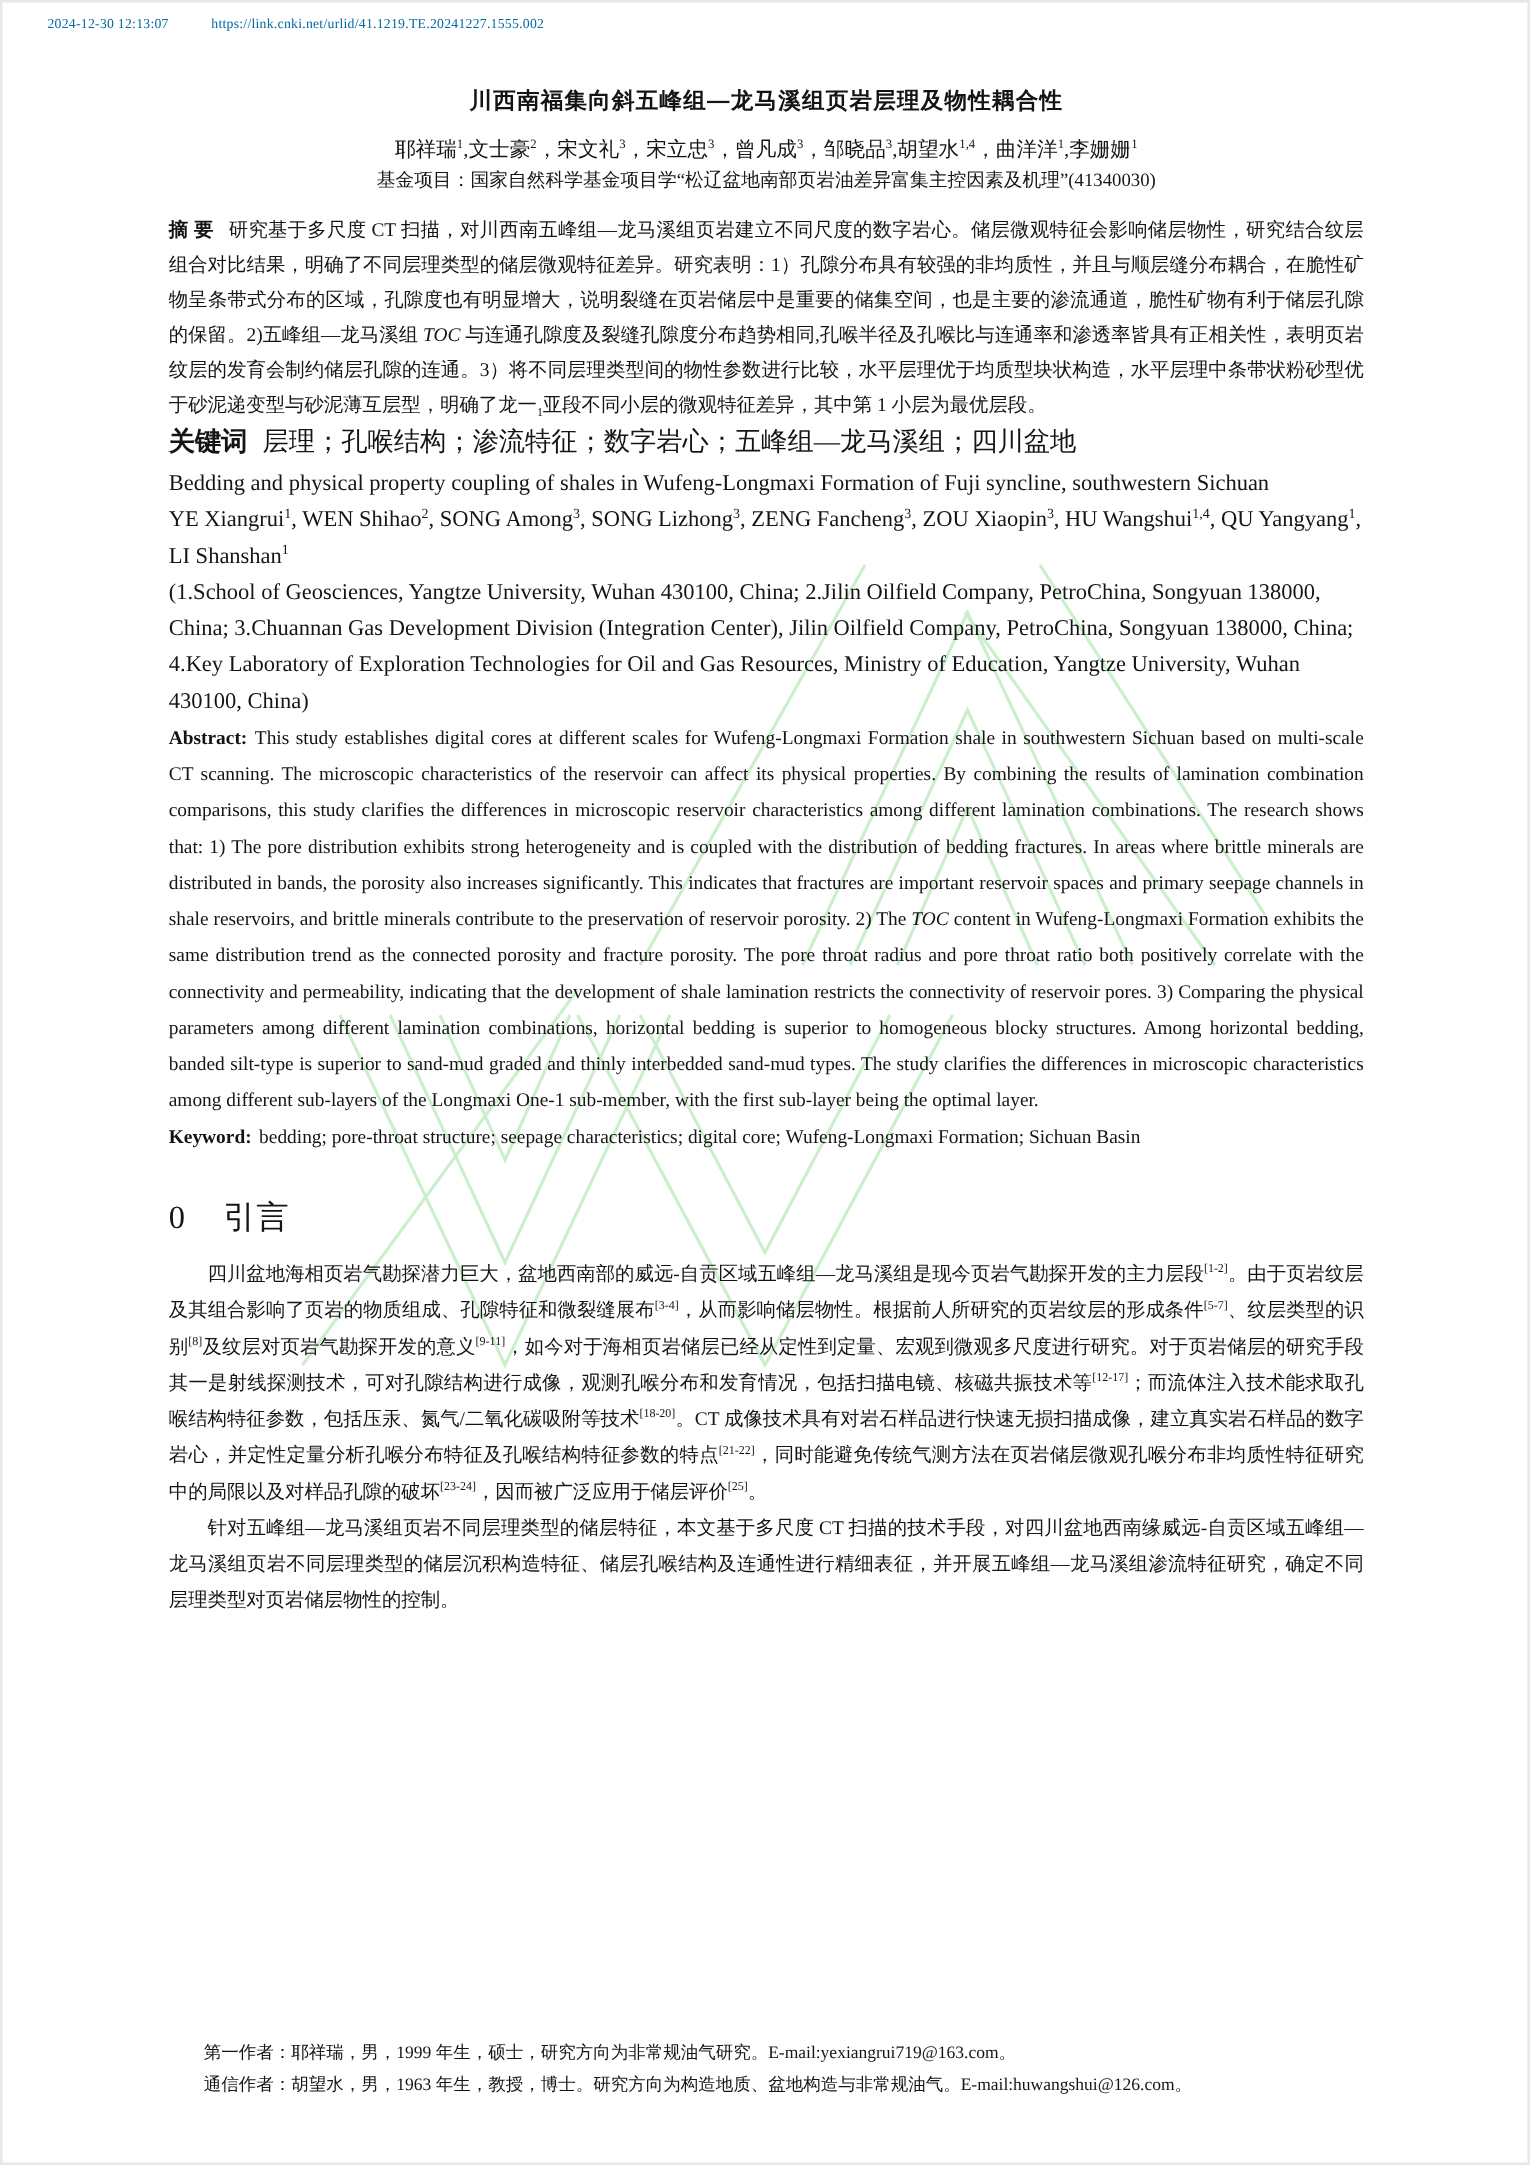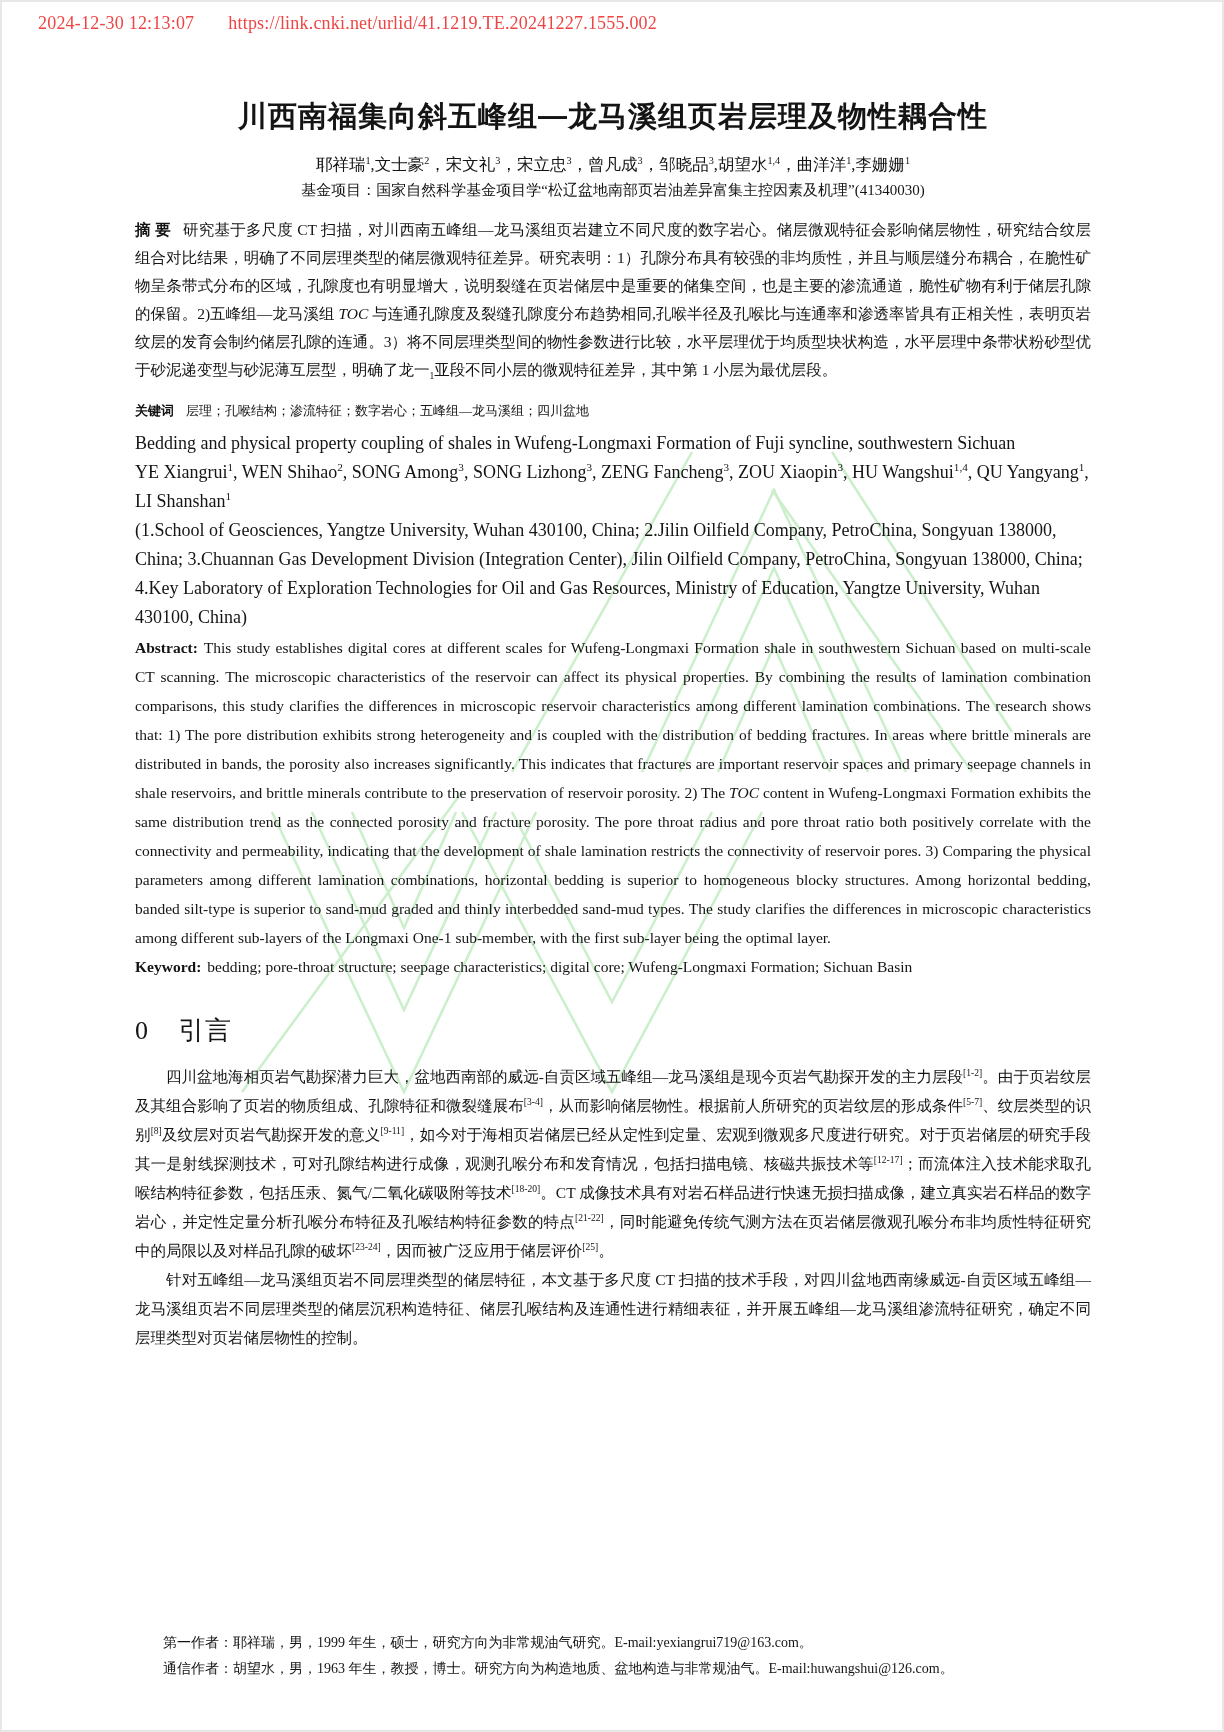--- a/index.html
+++ b/index.html
@@ -9,37 +9,37 @@
     margin:0 auto;
     background:#ffffff;
     border:2px solid #e7e7e7;
     box-sizing:border-box;
     font-family:"Liberation Serif", "DejaVu Serif", serif;
     color:#141414;
     overflow:hidden;
   }
   .pg-header {
     position:absolute; top:11px; left:36px;
-    font-size:18px; letter-spacing:0.2px;
-    display:flex; gap:34px; color:#ef4444;
+    font-size:11px; letter-spacing:0.2px;
+    display:flex; gap:34px; color:#0369a1;
   }
   .watermark { position:absolute; left:210px; top:430px; pointer-events:none; }
   .content {
     position:absolute; left:133px; right:131px; top:0;
   }
   .title-cn {
-    margin-top:95px; text-align:center;
+    margin-top:66px; text-align:center;
     font-family:"Liberation Sans", "DejaVu Sans", sans-serif;
-    font-size:29px; font-weight:bold; letter-spacing:1px;
+    font-size:18px; font-weight:bold; letter-spacing:1px;
   }
   .authors-cn { margin-top:17px; text-align:center; font-size:16.5px; }
   .affil-cn { margin-top:9px; text-align:center; font-size:15.5px; line-height:27px; }
   .funding { margin-top:1px; text-align:center; font-size:15px; line-height:26px; }
   .abs-cn { margin-top:13px; font-size:15.5px; line-height:28px; text-align:justify; }
-  .kw-cn { margin-top:12px; font-size:13px; line-height:29px; }
+  .kw-cn { margin-top:0; font-size:21px; line-height:29px; }
   .label-hei { font-family:"Liberation Sans", "DejaVu Sans", sans-serif; font-weight:bold; margin-right:12px; }
   .clc-row { font-size:15.5px; line-height:29px; }
   .clc-left { display:inline-block; width:422px; }
   .center-line { text-align:left; font-size:18px; line-height:29px; }
   .en-title { margin-top:4px; }
   .abs-en { margin-top:1px; font-size:15.5px; line-height:29px; text-align:justify; }
   .abs-en .blabel { font-weight:bold; margin-right:6px; }
   .kw-en { font-size:15.5px; line-height:29px; }
   .kw-en .blabel { font-weight:bold; margin-right:6px;margin-top:42px; }
   .section-h {

